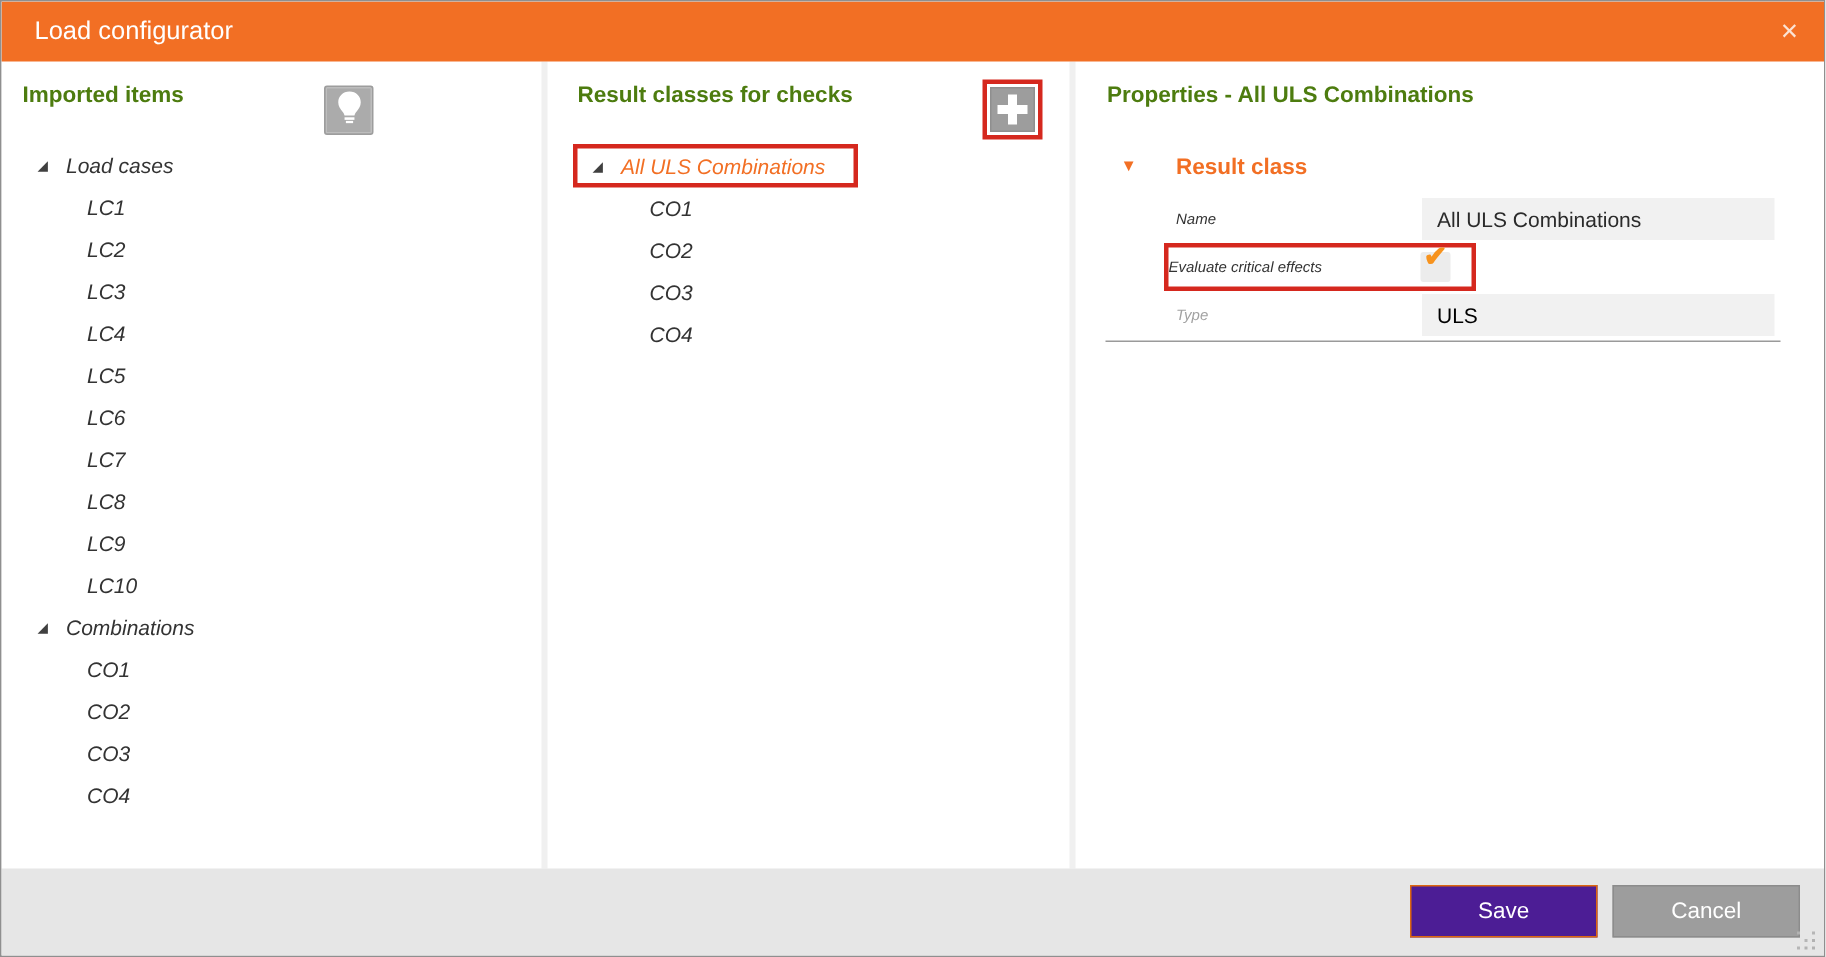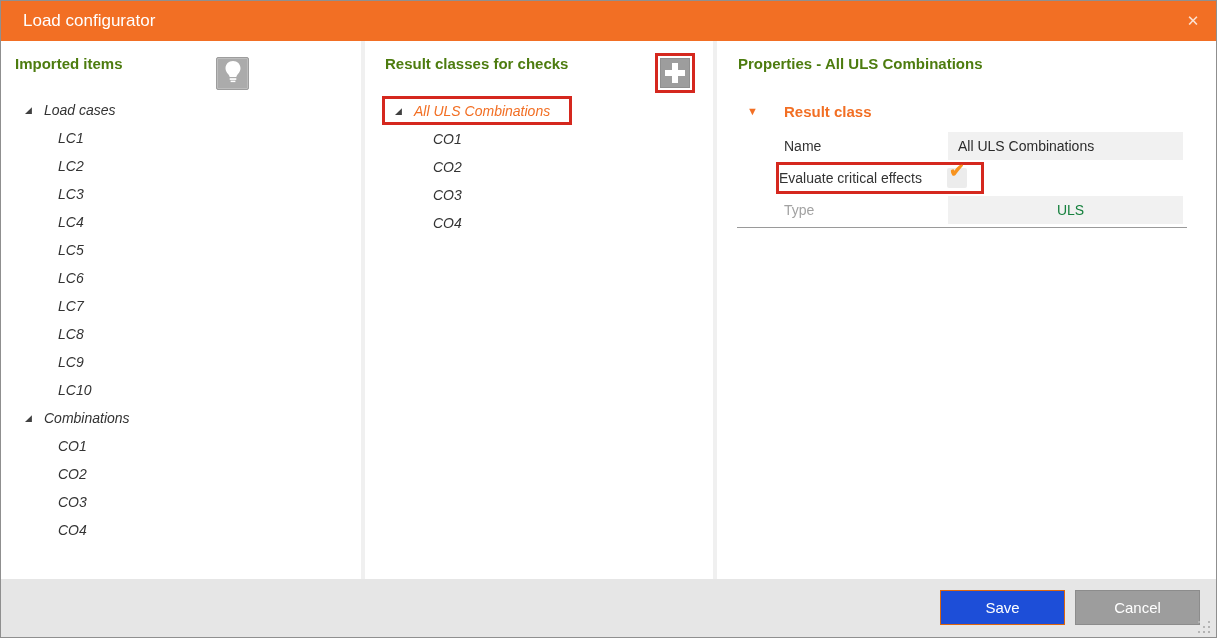--- a/index.html
+++ b/index.html
@@ -68,27 +68,27 @@
     margin-left:17px; margin-top:0; width:190px; height:29px;
     border:3px solid #D5281E; display:flex; align-items:center;
   }
   .redbox-row .trow { height:100%; width:100%; }
   
   .section-row { display:flex; align-items:center; height:30px; padding-left:30px; }
   .section-exp { font-size:11px; color:#F26F24; width:37px; cursor:pointer; }
   .section-label { font-size:15px; font-weight:bold; color:#F26F24; }
   .prow { display:flex; align-items:center; height:28px; margin-left:67px; }
   .prow.name-row { margin-top:6px; }
-  .plabel { width:164px; font-size:14px; color:#333; }
+  .plabel { width:164px; font-size:10px; color:#333;font-style:italic; }
   .plabel.disabled { color:#a2a2a2; }
   .pvalue {
     width:235px; height:28px; line-height:28px; padding-left:10px;
     background:#f1f1f1; font-size:14px; color:#2b2b2b; white-space:nowrap;
   }
-  .pvalue.disabled { color:#15803d;text-align:center; }
+  .pvalue.disabled { color:#000000; }
   .eval-annotation {
     margin-left:59px; margin-top:2px; width:208px; height:32px;
     border:3px solid #D5281E; display:flex; align-items:center; 
   }
   .eval-annotation .plabel { width:168px; }
   .checkbox {
     position:relative; width:20px; height:20px; background:#ececec;
     border-radius:2px; cursor:pointer; flex:0 0 auto;
   }
   .checkbox .check-glyph {
@@ -99,21 +99,21 @@
   
   .footer {
     height:60px; background:#e6e6e6; display:flex; justify-content:flex-end;
     padding:11px 16px 0 0; gap:10px; position:relative;
   }
   .btn {
     width:125px; height:35px; font-size:15px; color:#fff; cursor:pointer;
     display:flex; align-items:center; justify-content:center;
     font-family:"Liberation Sans", sans-serif;
   }
-  .btn.save { background:#1d4ed8; border:1px solid #dd660f;text-align:center; }
+  .btn.save { background:#4c1d95; border:1px solid #dd660f;text-align:center; }
   .btn.cancel { background:#9d9d9d; border:1px solid #8c8c8c; }
   .resize-grip { position:absolute; right:4px; bottom:4px; width:14px; height:14px; cursor:nwse-resize; }
   .resize-grip::before {
     content:""; position:absolute; left:0; top:0; width:2px; height:2px; background:#b2b2b2;
     box-shadow: 10px 10px 0 #b2b2b2, 10px 5px 0 #b2b2b2, 5px 10px 0 #b2b2b2,
                 10px 0 0 #b6b6b6, 0 10px 0 #b6b6b6, 5px 5px 0 #b6b6b6;
   }
 </style>
 </head>
 <body>

